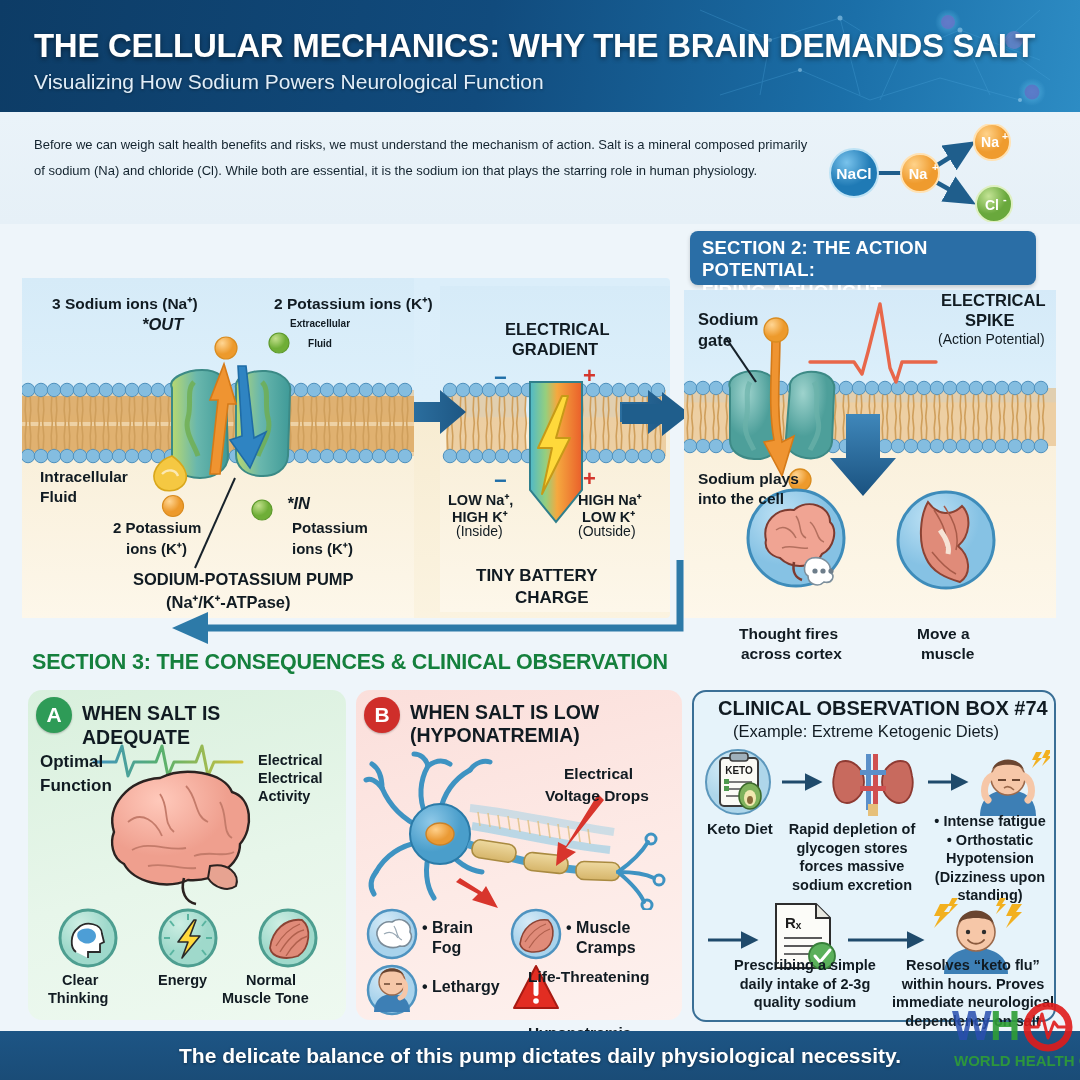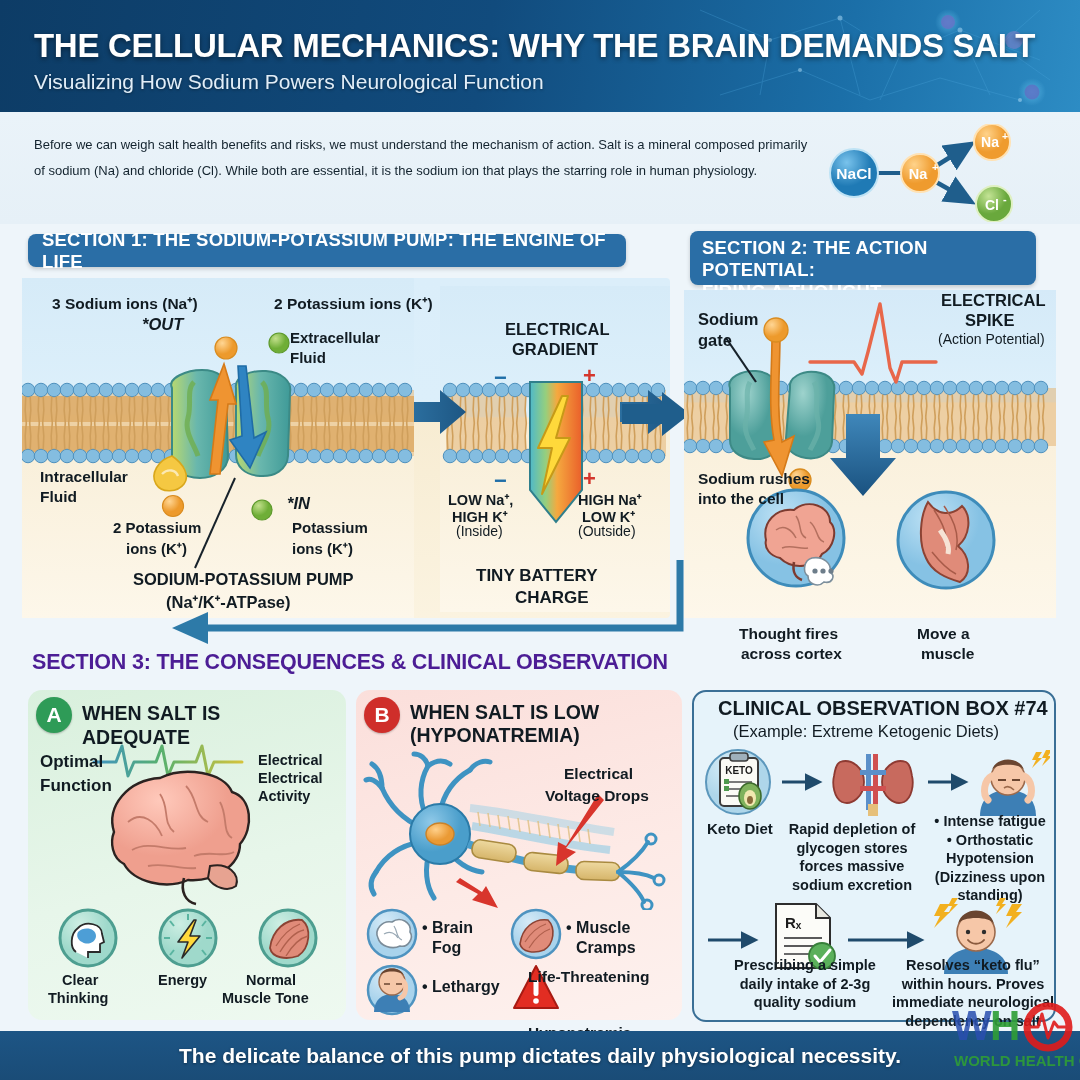--- a/index.html
+++ b/index.html
@@ -69,21 +69,21 @@
 
   
   .panel2 {
     position:absolute; left:684px; top:290px; width:372px; height:328px;
     background: linear-gradient(180deg,#d7ecf9 0%, #dcf0fb 34%, #faefd8 36%, #fdf7ea 100%);
     border-radius: 4px;
   }
 
   
   .sec3-title {
-    position:absolute; left:32px; top:650px; font-size:21.5px; font-weight:bold; color:#4c1d95;
+    position:absolute; left:32px; top:650px; font-size:21.5px; font-weight:bold; color:#15803d;
     letter-spacing:-.2px;
   }
   .card {
     position:absolute; border-radius: 14px;
   }
   #cardA { left:28px; top:690px; width:318px; height:330px; background: linear-gradient(165deg,#d9f0dd 0%, #e7f6ea 55%, #eef9f0 100%); }
   #cardB { left:356px; top:690px; width:326px; height:330px; background: linear-gradient(165deg,#fbdfdb 0%, #fdeae6 55%, #fdf1ee 100%); }
   #cardC { left:692px; top:690px; width:364px; height:332px; background: #e6f3fa; border:2.5px solid #3a6f96; }
 
   .badge {
@@ -178,21 +178,20 @@
     <circle cx="168" cy="80" r="18" fill="url(#gCl)" stroke="#dff0c2" stroke-width="2"></circle>
     <text x="28" y="55" text-anchor="middle" font-size="15.5" font-weight="bold" fill="#ffffff">NaCl</text>
     <text x="92" y="55" text-anchor="middle" font-size="14.5" font-weight="bold" fill="#ffffff">Na</text>
     <text x="106" y="47" font-size="11" font-weight="bold" fill="#ffffff">+</text>
     <text x="164" y="23" text-anchor="middle" font-size="14" font-weight="bold" fill="#ffffff">Na</text>
     <text x="176" y="16" font-size="10.5" font-weight="bold" fill="#ffffff">+</text>
     <text x="166" y="86" text-anchor="middle" font-size="14" font-weight="bold" fill="#ffffff">Cl</text>
     <text x="177" y="79" font-size="11" font-weight="bold" fill="#ffffff">-</text>
   </svg>
 
-  <div class="sec-pill" id="sec1-pill">SECTION 1: THE SODIUM-POTASSIUM PUMP: THE ENGINE OF LIFE</div>
 
   <div class="panel1"></div>
 
   <svg style="position:absolute;left:22px;top:278px;width:648px;height:340px" viewBox="0 0 648 340">
     <defs>
       <linearGradient id="bgL" x1="0" y1="0" x2="0" y2="1">
         <stop offset="0%" stop-color="#d6ebf8"></stop>
           <stop offset="40%" stop-color="#ddf0fb"></stop>
         <stop offset="40.5%" stop-color="#f8eed7"></stop>
           <stop offset="100%" stop-color="#fdf7ea"></stop>
@@ -575,21 +574,21 @@
     <path d="M620 124 L648 124 L648 112 L676 134 L648 156 L648 144 L620 144 Z" fill="url(#arrBlue)" transform="translate(-22,0)"></path>
   </svg>
 
   <svg style="position:absolute;left:622px;top:390px;width:70px;height:48px" viewBox="0 0 70 48">
     <path d="M0 14 L40 14 L40 2 L68 24 L40 46 L40 34 L0 34 Z" fill="#1f5e8c"></path>
   </svg>
 
   <div class="lbl" style="left:52px; top:292px; font-size:15.5px;">3 Sodium ions (Na⁺)</div>
   <div class="lbl" style="left:142px; top:315px; font-size:16.5px; font-style:italic;">*OUT</div>
   <div class="lbl" style="left:274px; top:292px; font-size:15.5px;">2 Potassium ions (K⁺)</div>
-  <div class="lbl" style="left:290px; top:328px; font-size:15px; line-height:20px; white-space:pre-line;">Extracellular
+  <div class="lbl" style="left:290px; top:314px; font-size:10px; line-height:20px; white-space:pre-line;text-align:center;">Extracellular
 Fluid</div>
   <div class="lbl" style="left:40px; top:467px; font-size:15.5px; line-height:20px; white-space:pre-line;">Intracellular
 Fluid</div>
   <div class="lbl" style="left:113px; top:519px; font-size:15px;">2 Potassium</div>
   <div class="lbl" style="left:126px; top:538px; font-size:15px;">ions (K⁺)</div>
   <div class="lbl" style="left:287px; top:494px; font-size:16.5px; font-style:italic;">*IN</div>
   <div class="lbl" style="left:292px; top:519px; font-size:15px;">Potassium</div>
   <div class="lbl" style="left:292px; top:538px; font-size:15px;">ions (K⁺)</div>
   <div class="lbl" style="left:133px; top:570px; font-size:16.5px;">SODIUM-POTASSIUM PUMP</div>
   <div class="lbl" style="left:166px; top:590px; font-size:16.5px;">(Na⁺/K⁺-ATPase)</div>
@@ -861,21 +860,21 @@
       </g>
       <path d="M256 240 C262 248 266 256 264 264" stroke="#f6e3d5" stroke-width="5" fill="none"></path>
     </g>
   </svg>
 
   <div class="lbl" style="left:698px; top:310px; font-size:16.5px;">Sodium</div>
   <div class="lbl" style="left:698px; top:331px; font-size:16.5px;">gate</div>
   <div class="lbl" style="left:941px; top:291px; font-size:16.5px;">ELECTRICAL</div>
   <div class="lbl" style="left:965px; top:311px; font-size:16.5px;">SPIKE</div>
   <div class="lbl" style="left:938px; top:331px; font-size:14px; font-weight:normal;">(Action Potential)</div>
-  <div class="lbl" style="left:698px; top:470px; font-size:15.5px;">Sodium rushes</div>
+  <div class="lbl" style="left:698px; top:470px; font-size:15.5px;">Sodium plays</div>
   <div class="lbl" style="left:698px; top:490px; font-size:15.5px;">into the cell</div>
 
   <div class="lbl" style="left:739px; top:625px; font-size:15.5px;">Thought fires</div>
   <div class="lbl" style="left:741px; top:645px; font-size:15.5px;">across cortex</div>
   <div class="lbl" style="left:917px; top:625px; font-size:15.5px;">Move a</div>
   <div class="lbl" style="left:921px; top:645px; font-size:15.5px;">muscle</div>
 
   <svg style="position:absolute;left:150px;top:560px;width:540px;height:110px" viewBox="0 0 540 110">
     <path d="M530 0 L530 68 L40 68" stroke="#2d7aa8" stroke-width="7" fill="none"></path>
     <path d="M58 52 L58 84 L22 68 Z" fill="#2d7aa8"></path>

